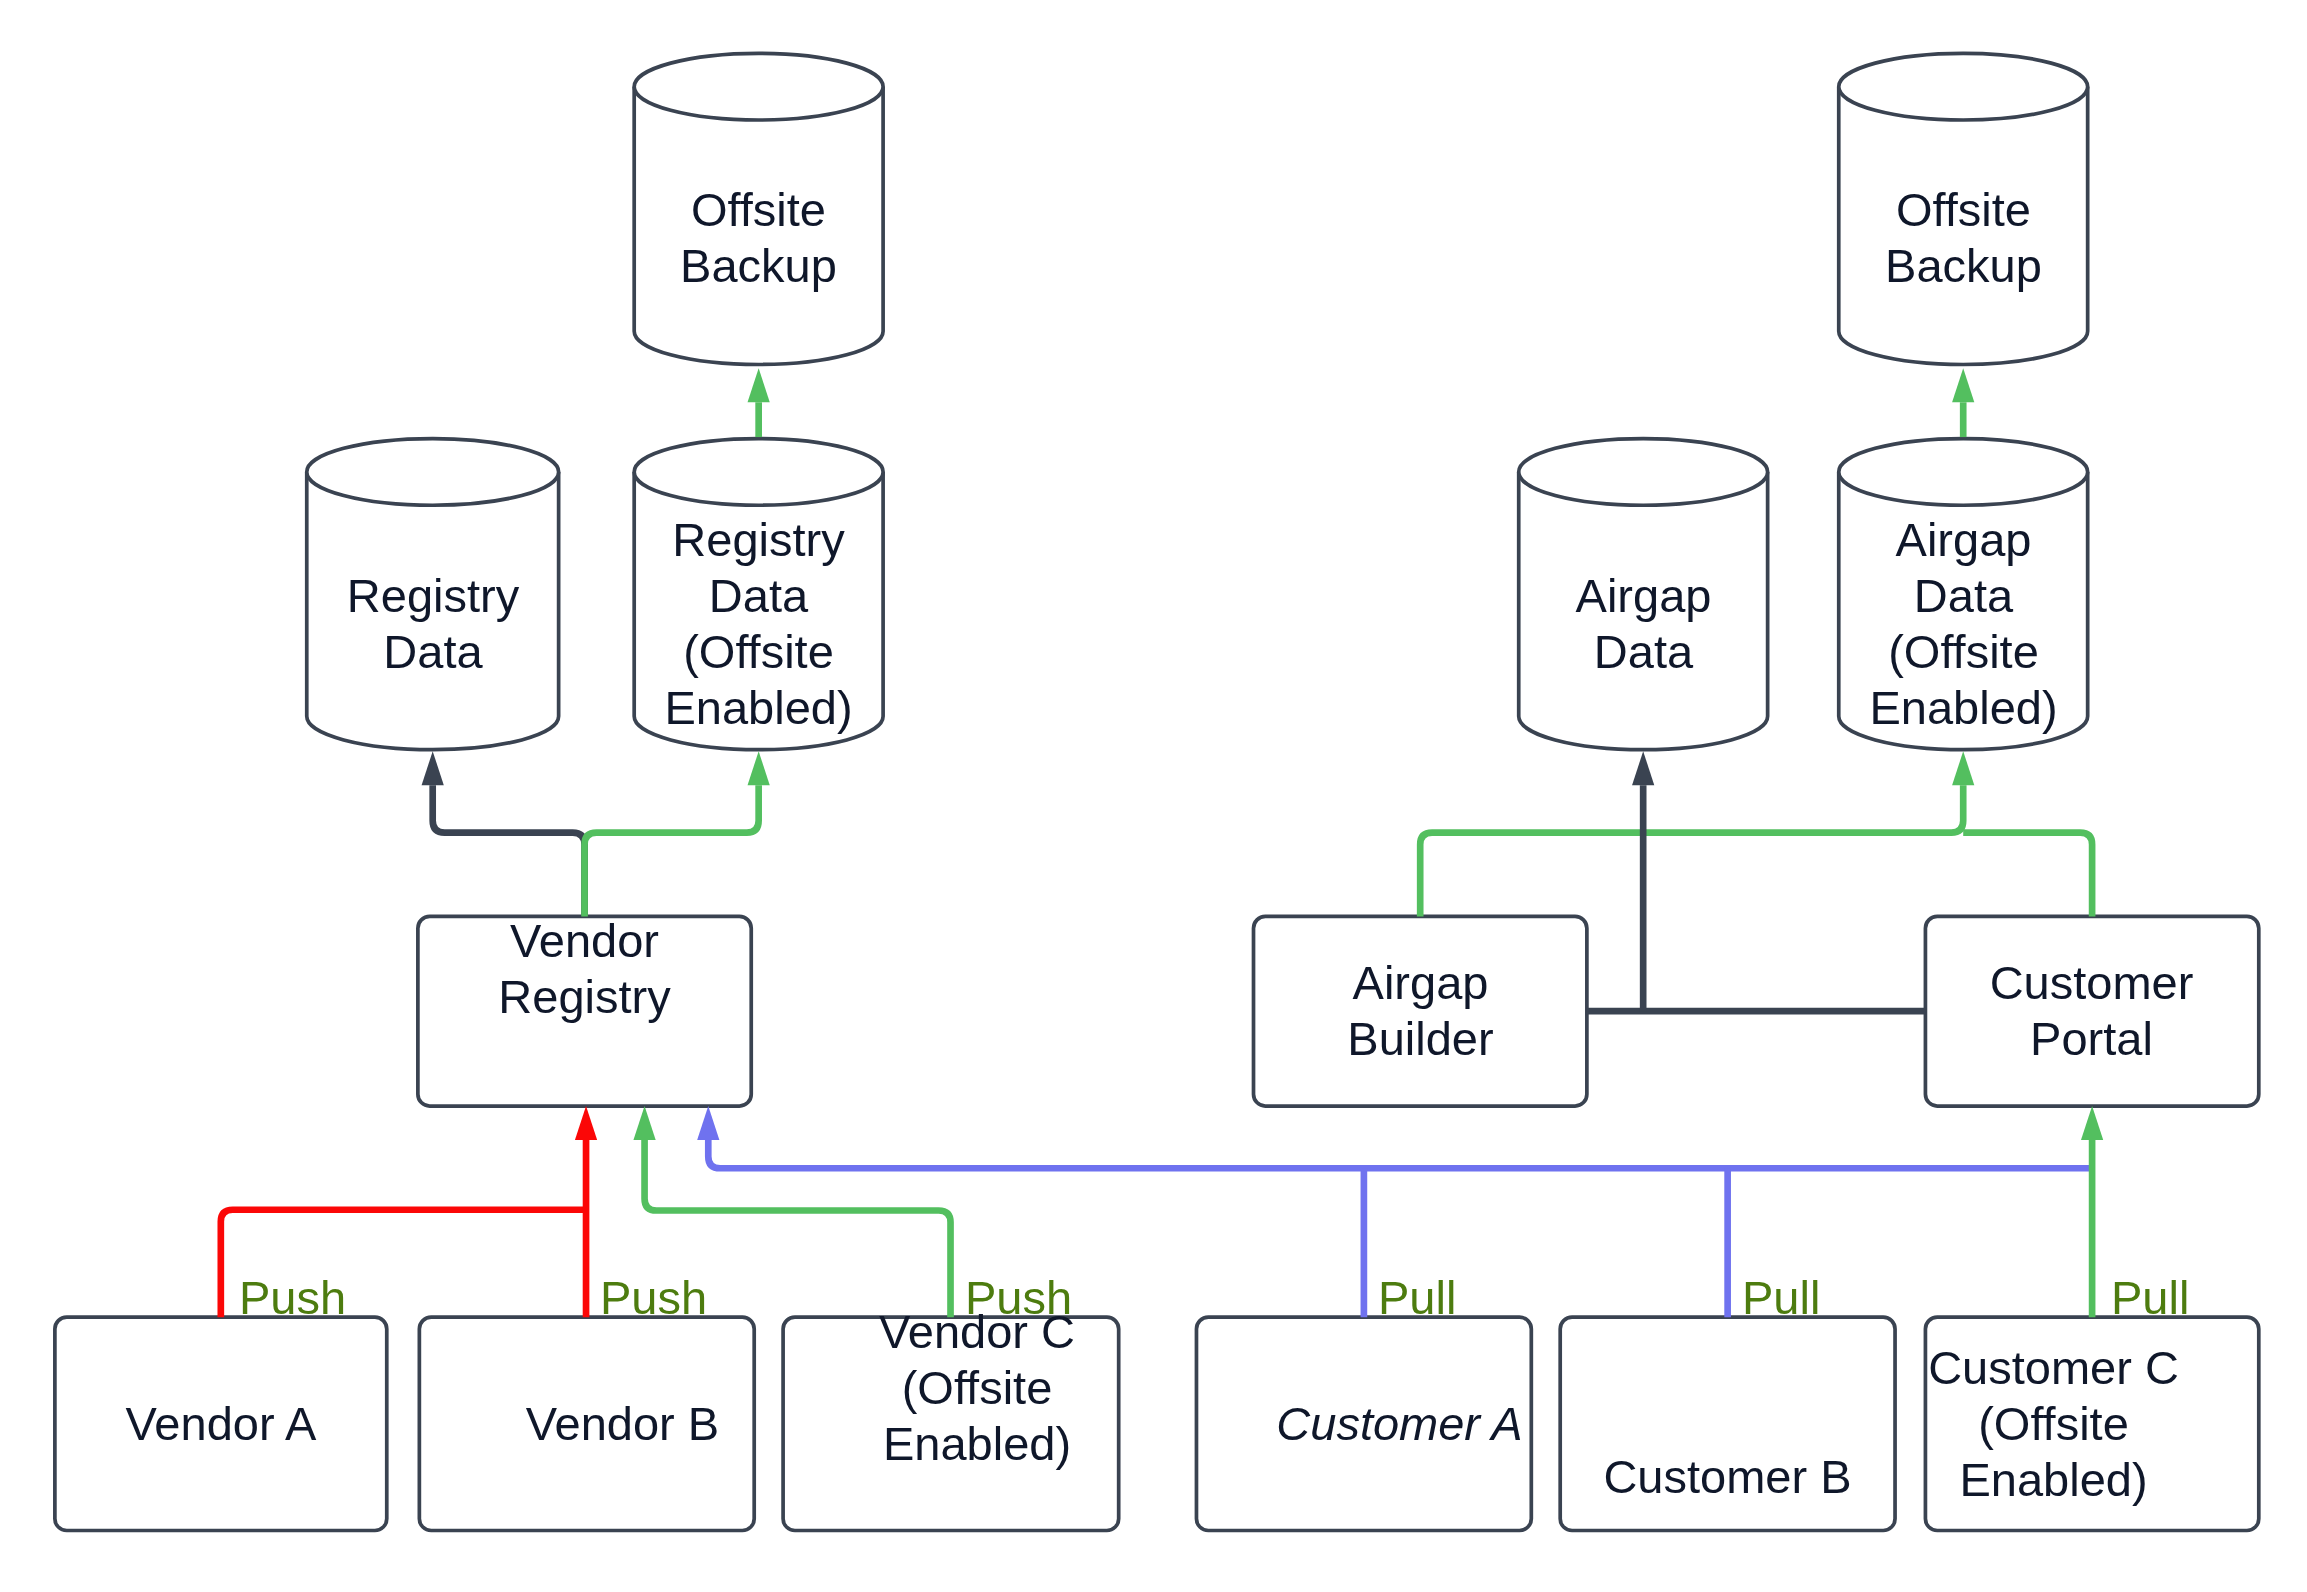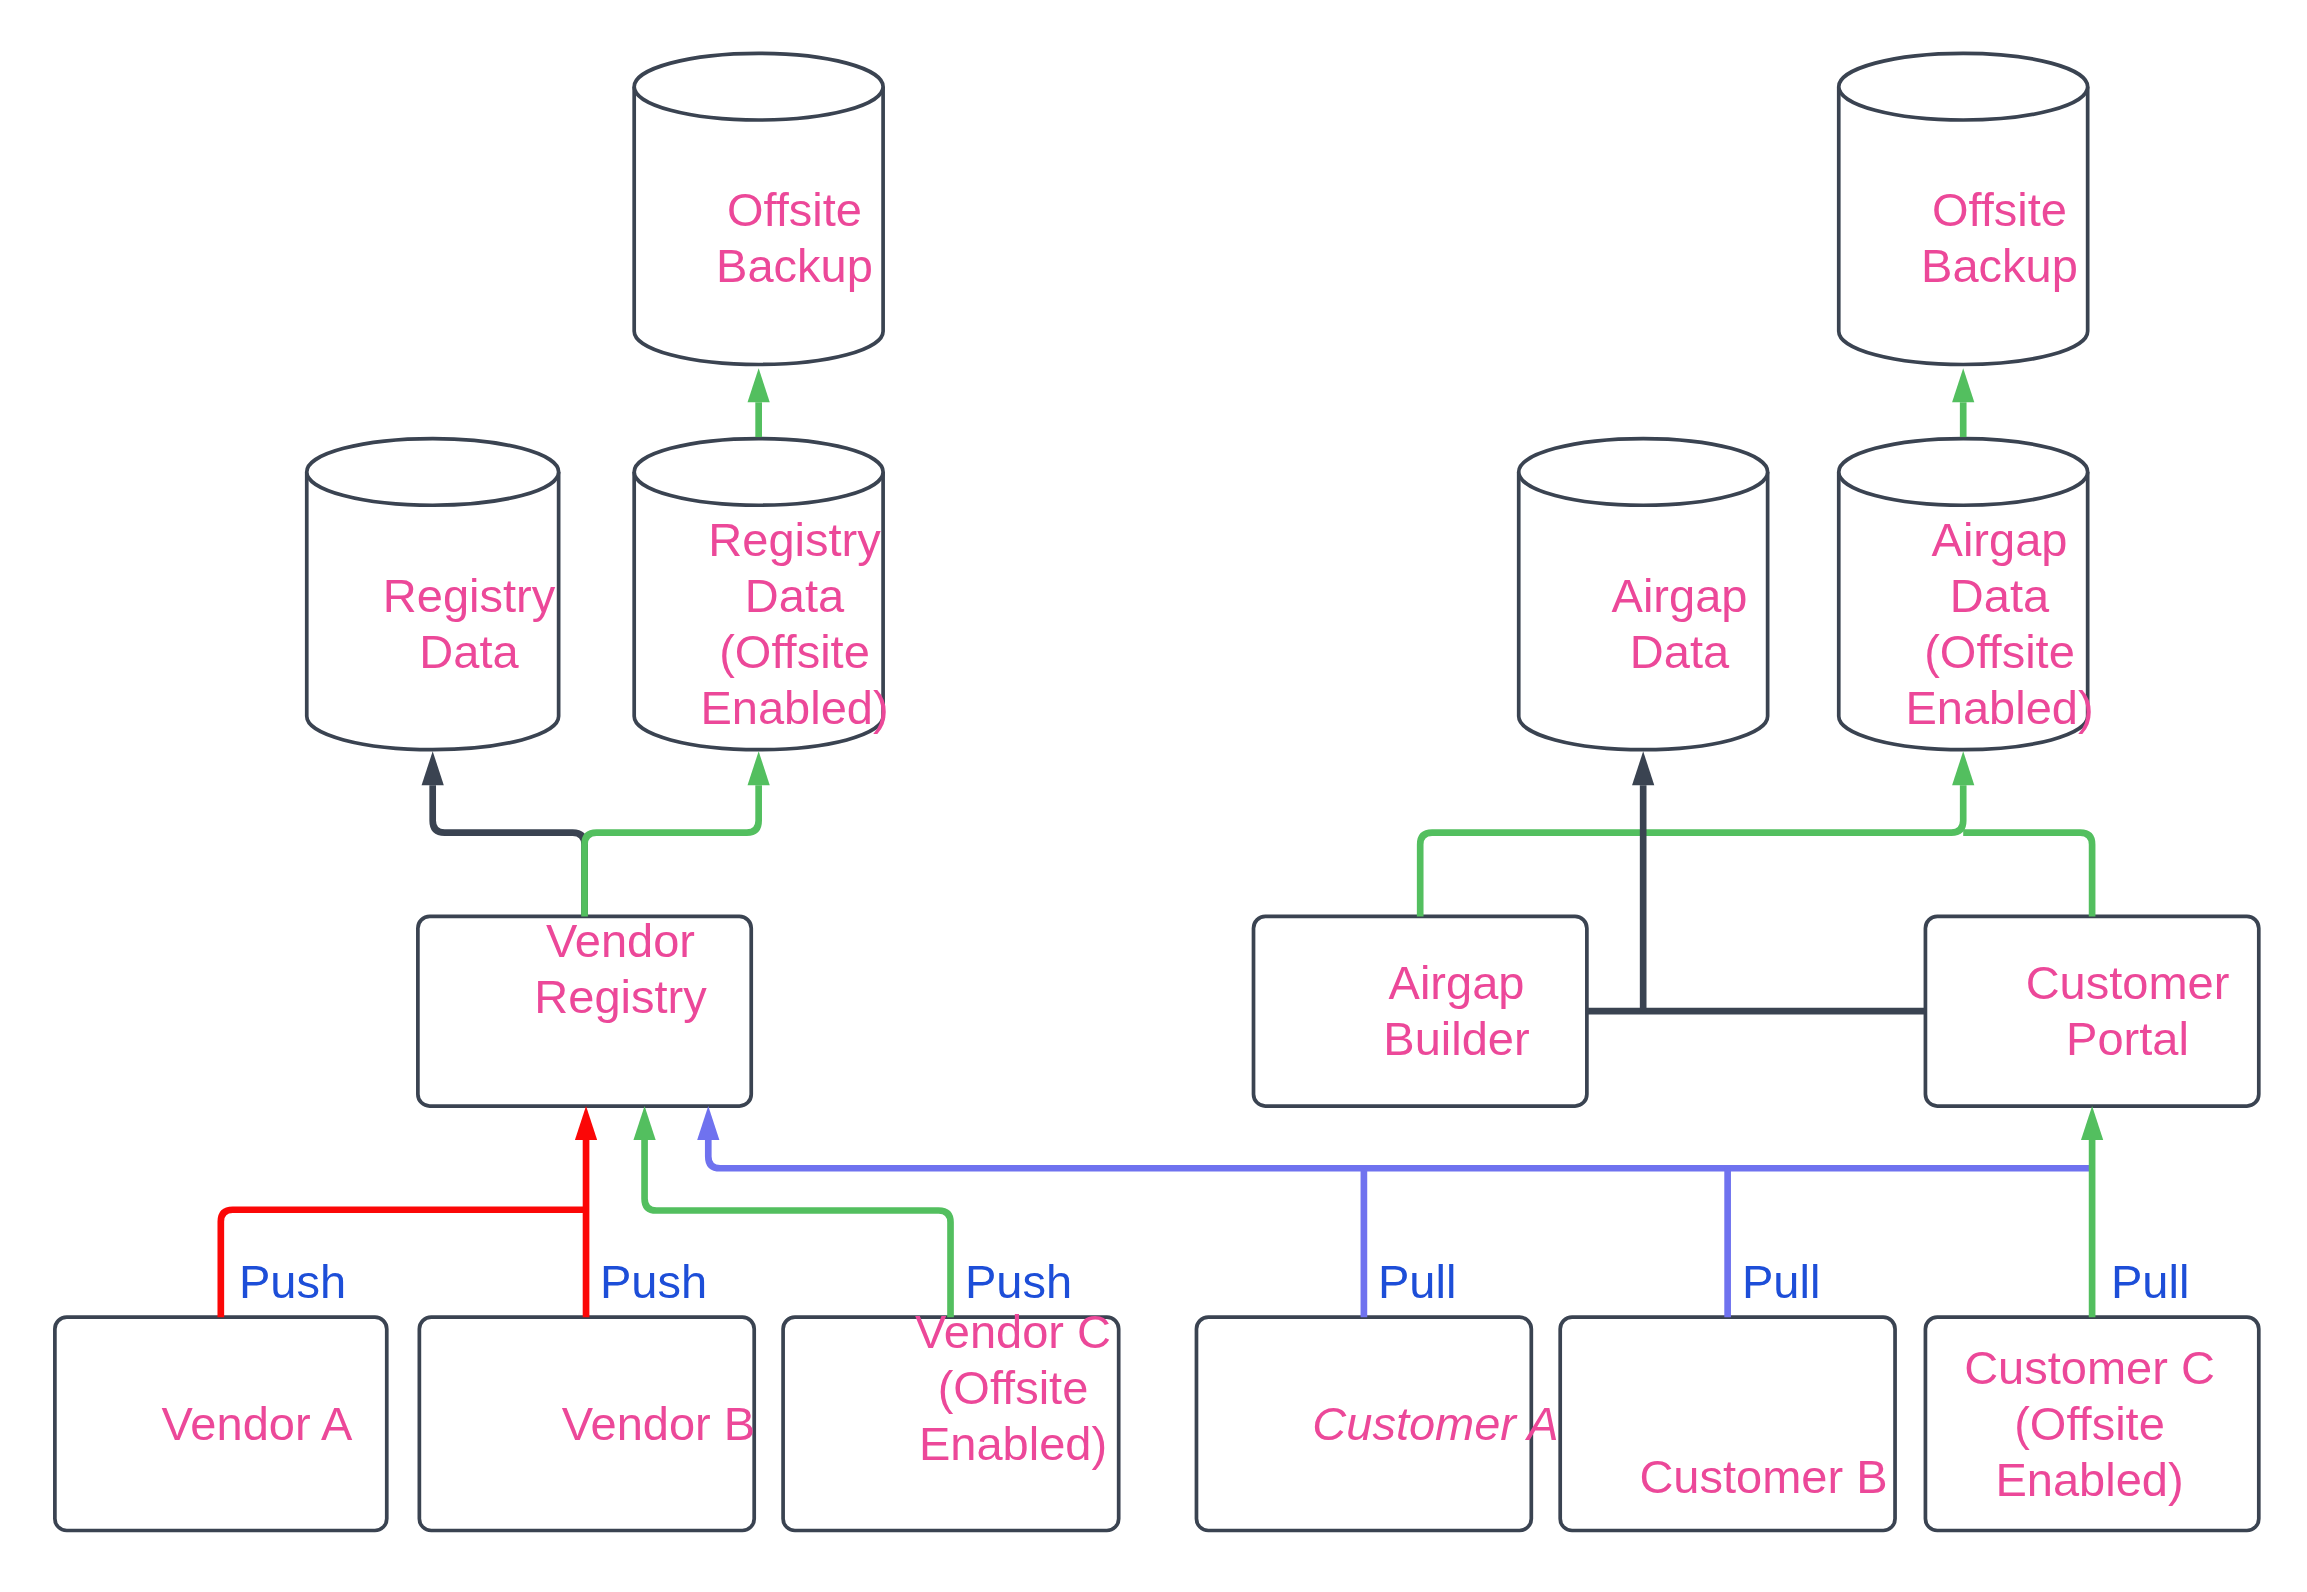--- a/index.html
+++ b/index.html
@@ -8,26 +8,26 @@
     font-family:"Liberation Sans", sans-serif;overflow:hidden;
   }
   #canvas{position:absolute;left:0;top:0;width:2307px;height:1592px;}
   svg{position:absolute;left:0;top:0;}
   .shape path,.shape ellipse,.shape rect{fill:#ffffff;}
   .shape{stroke-width:5px;}
   .edge{fill:none;stroke-width:9px;stroke-linejoin:round;stroke-linecap:butt;}
   .node-label{
     position:absolute;display:flex;align-items:center;justify-content:center;
     text-align:center;white-space:pre-line;font-size:47px;line-height:56px;
-    color:#ec4899;pointer-events:none;margin-left:36px;
+    color:#0f172a;pointer-events:none;
   }
   .cyl-label{padding-top:59px;box-sizing:border-box;}
   .edge-label{
-    position:absolute;font-size:47px;line-height:56px;color:#1d4ed8;
-    white-space:nowrap;pointer-events:none;
+    position:absolute;font-size:47px;line-height:56px;color:#4d7c0f;
+    white-space:nowrap;pointer-events:none;margin-top:16px;
   }
 </style>
 </head>
 <body>
 
 <div id="canvas">
 
 <svg width="2307" height="1592" viewBox="0 0 3114 2149">
 
   <g class="shape" stroke="#3A4351">

